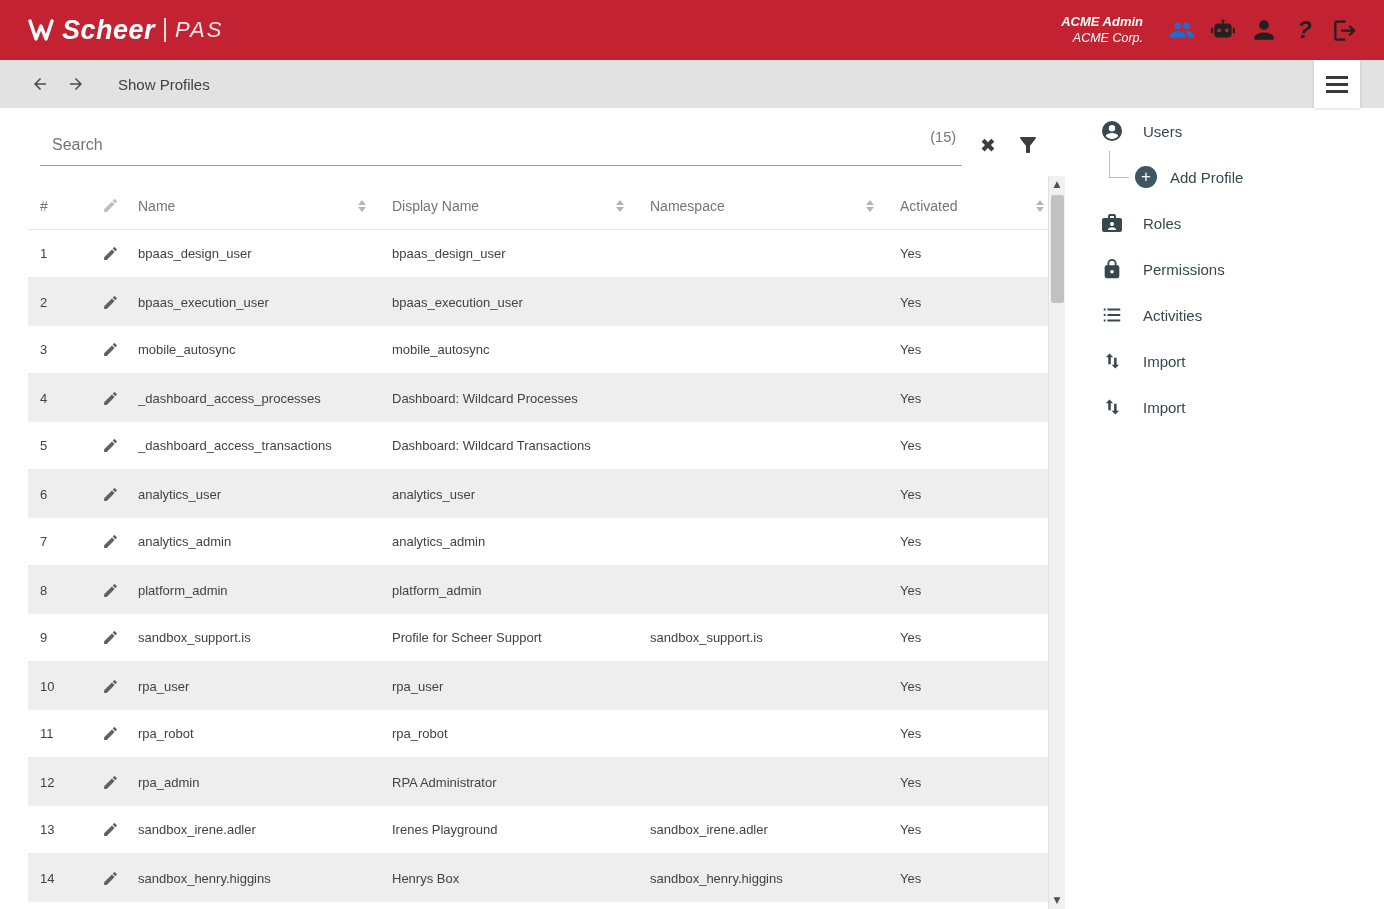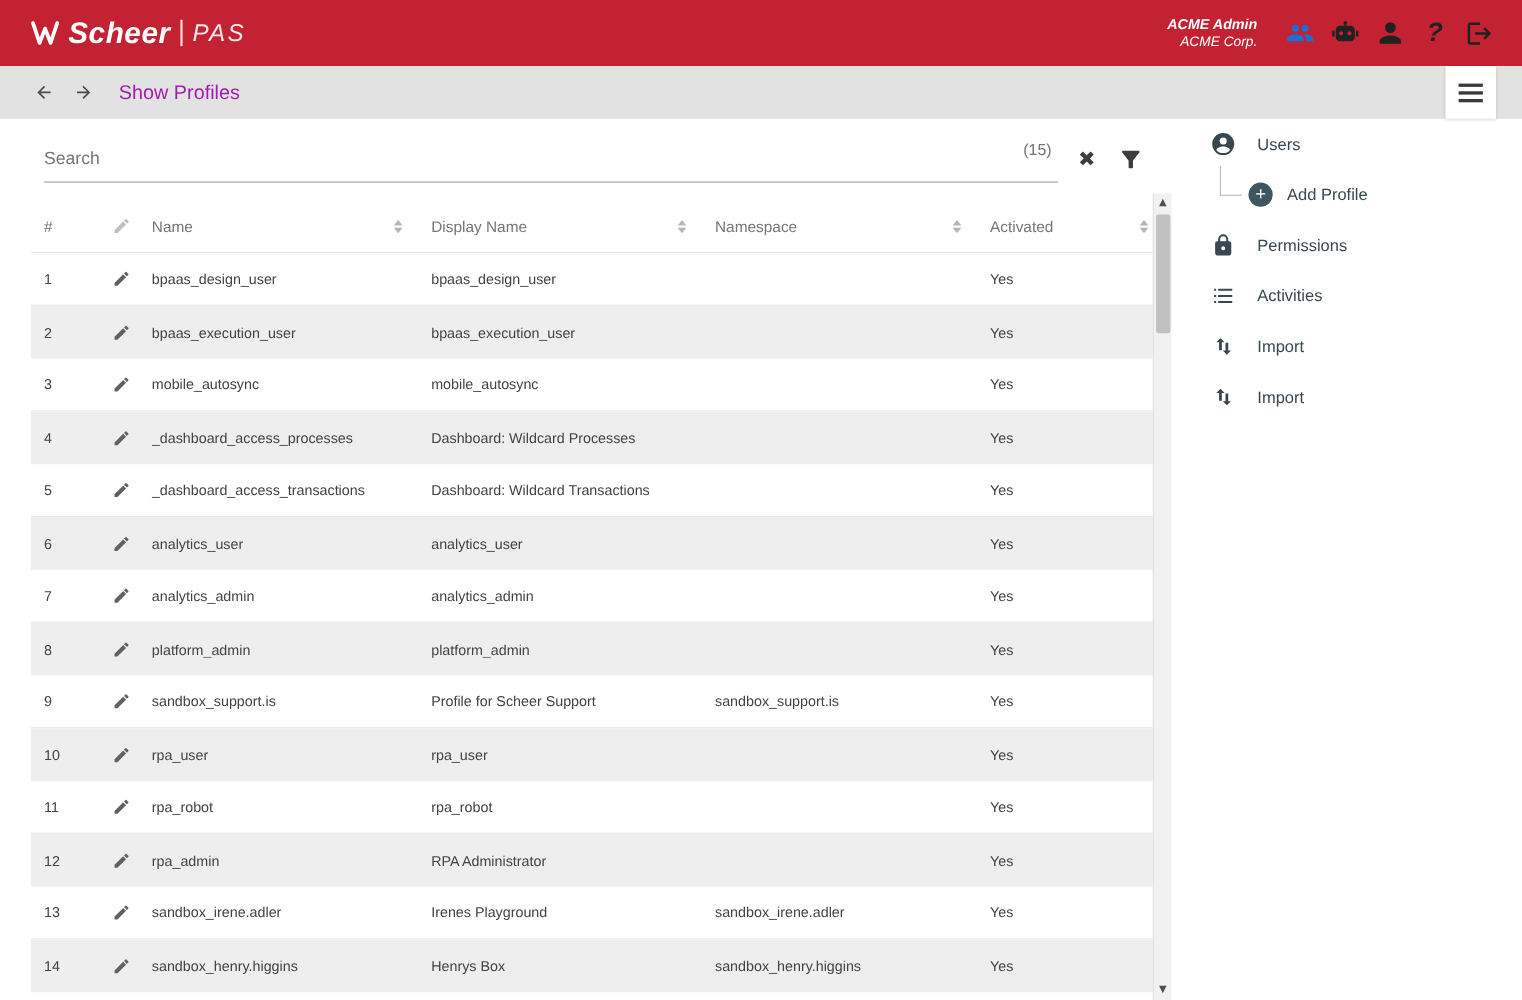--- a/index.html
+++ b/index.html
@@ -21,38 +21,38 @@
   .top-icon-btn { width:41px; height:44px; display:flex; align-items:center;
     justify-content:center; cursor:pointer; }
   .top-icon-btn svg { display:block; }
   .help-glyph { font-size:24px; font-weight:bold; color:#212121; }
 
   
   .toolbar { height:48px; background:#e2e2e2; display:flex; align-items:center;
     padding-left:30px; position:relative; }
   .nav-arrow { background:none; border:none; cursor:pointer; padding:0;
     margin-right:16px; display:flex; }
-  .toolbar-title { font-size:18px; color:#a21caf; margin-left:6px; }
+  .toolbar-title { font-size:15px; color:#404040; margin-left:16px; }
   .menu-box { position:absolute; right:24px; top:0; width:46px; height:48px;
     background:#fff; display:flex; flex-direction:column; gap:4px;
     align-items:center; justify-content:center; cursor:pointer;
     box-shadow:0 1px 3px rgba(0,0,0,.15); }
   .menu-box span { display:block; width:22px; height:3px; background:#3a3a3a; }
 
   
   .main { display:flex; height:801px; }
   .content { width:1065px; position:relative; }
   .sidebar { flex:1; background:#fff; }
 
   
   .search-row { margin:16px 25px 0 40px; display:flex; align-items:center; height:42px; }
   .search-wrap { flex:1; display:flex; align-items:center;
     border-bottom:1px solid #9e9e9e; height:100%; }
   .search-input { flex:1; border:none; outline:none; font-size:16px; color:#c2410c;
-    background:transparent; font-family:"Liberation Sans",sans-serif; }
+    background:transparent; font-family:"Liberation Sans",sans-serif;margin-left:12px; }
   .search-input::placeholder { color:#757575; }
   .search-count { font-size:14.5px; color:#757575; margin:0 6px 16px 8px; white-space:nowrap; }
   .icon-btn { background:none; border:none; cursor:pointer; padding:0;
     display:flex; align-items:center; justify-content:center; }
   .clear-btn { margin-left:18px; font-size:19px; font-weight:bold; color:#3d3d3d;
     font-family:"DejaVu Sans",sans-serif; }
   .filter-btn { margin-left:20px; }
 
   
   .table { margin-left:28px; width:1020px; margin-top:16px; font-size:13px; color:#424242; }
@@ -409,20 +409,28 @@
       <span>Users</span>
     </div>
 
 
     <div class="sub-item">
       <span class="tree-line"></span>
       <span class="add-circle">+</span>
       <span>Add Profile</span>
     </div>
 
+    <div class="side-item">
+      <span class="s-icon">
+        <svg width="24" height="24" viewBox="0 0 24 24" fill="#37474f">
+          <path d="M20 7h-4V5a2 2 0 0 0-2-2h-4a2 2 0 0 0-2 2v2H4a2 2 0 0 0-2 2v10a2 2 0 0 0 2 2h16a2 2 0 0 0 2-2V9a2 2 0 0 0-2-2zM10 5h4v2h-4V5zm2 6a2 2 0 1 1 0 4 2 2 0 0 1 0-4zm4 8H8v-.8c0-1.3 2.6-2 4-2s4 .7 4 2v.8z"></path>
+        </svg>
+      </span>
+      <span>Roles</span>
+    </div>
 
     <div class="side-item">
       <span class="s-icon">
         <svg width="22" height="22" viewBox="0 0 24 24" fill="#37474f">
           <path d="M18 8h-1V6a5 5 0 0 0-10 0v2H6a2 2 0 0 0-2 2v10a2 2 0 0 0 2 2h12a2 2 0 0 0 2-2V10a2 2 0 0 0-2-2zM9 6a3 3 0 0 1 6 0v2H9V6zm3 11a2 2 0 1 1 0-4 2 2 0 0 1 0 4z"></path>
         </svg>
       </span>
       <span>Permissions</span>
     </div>
 

